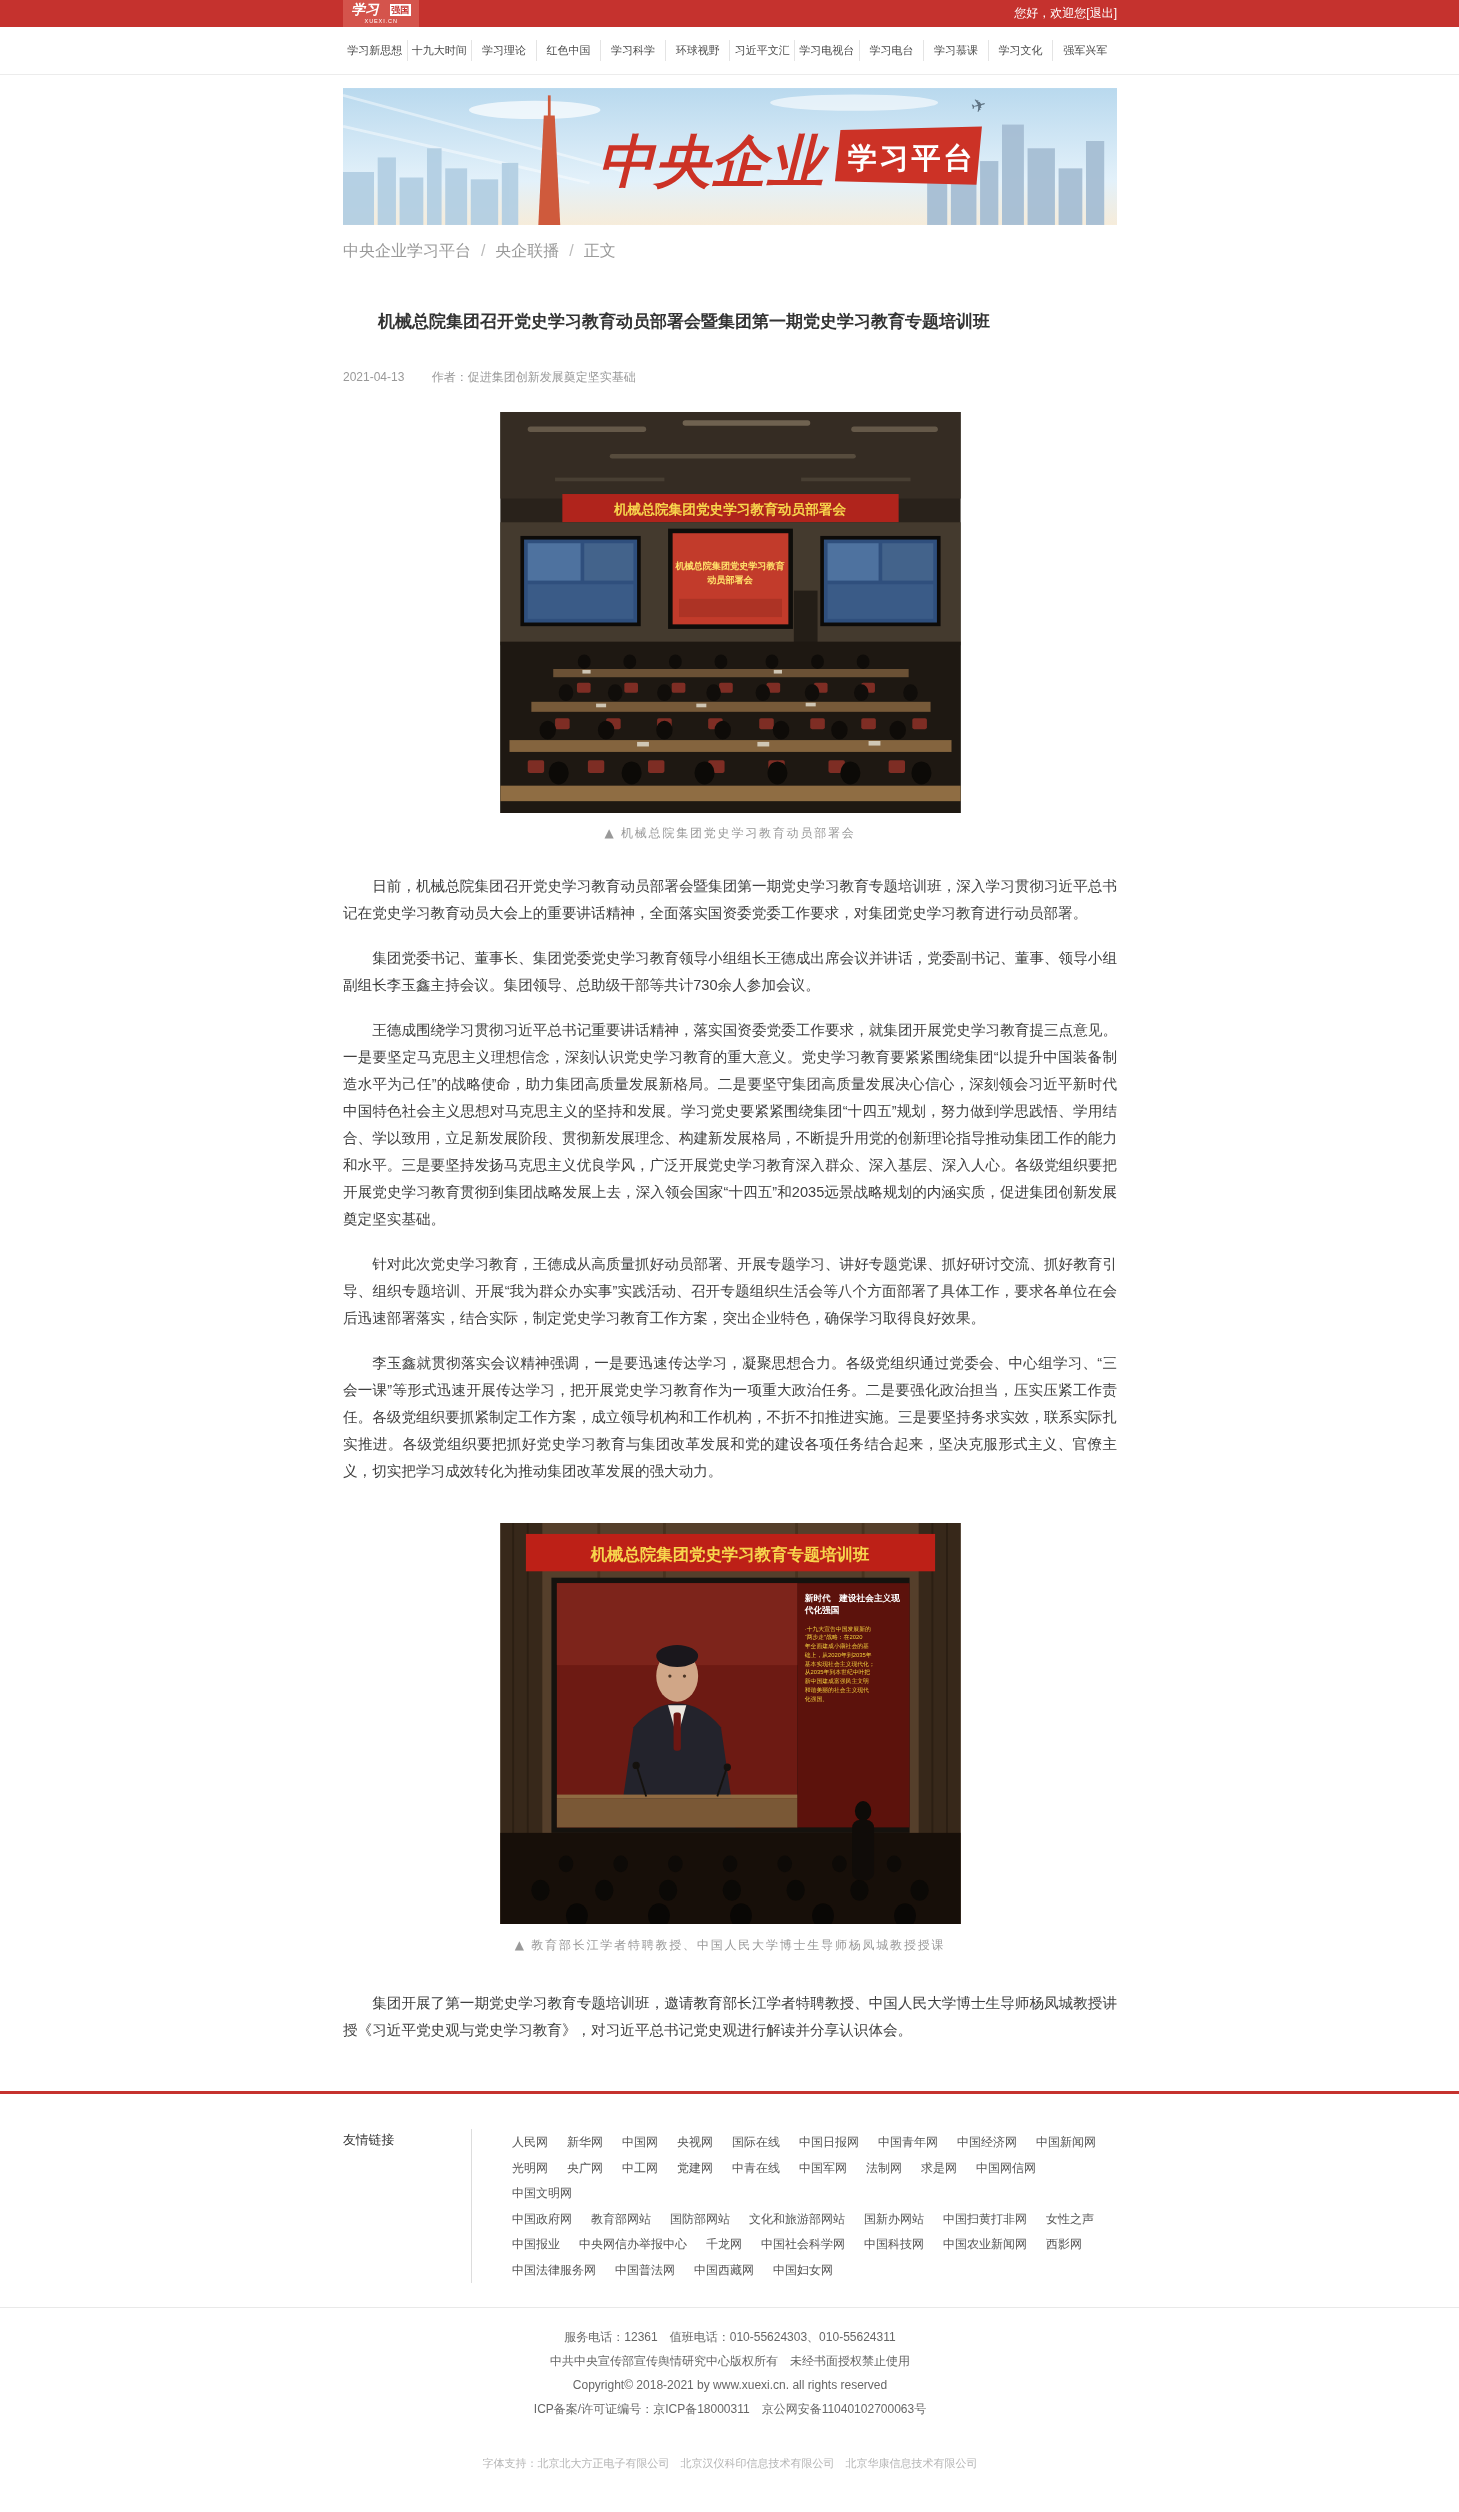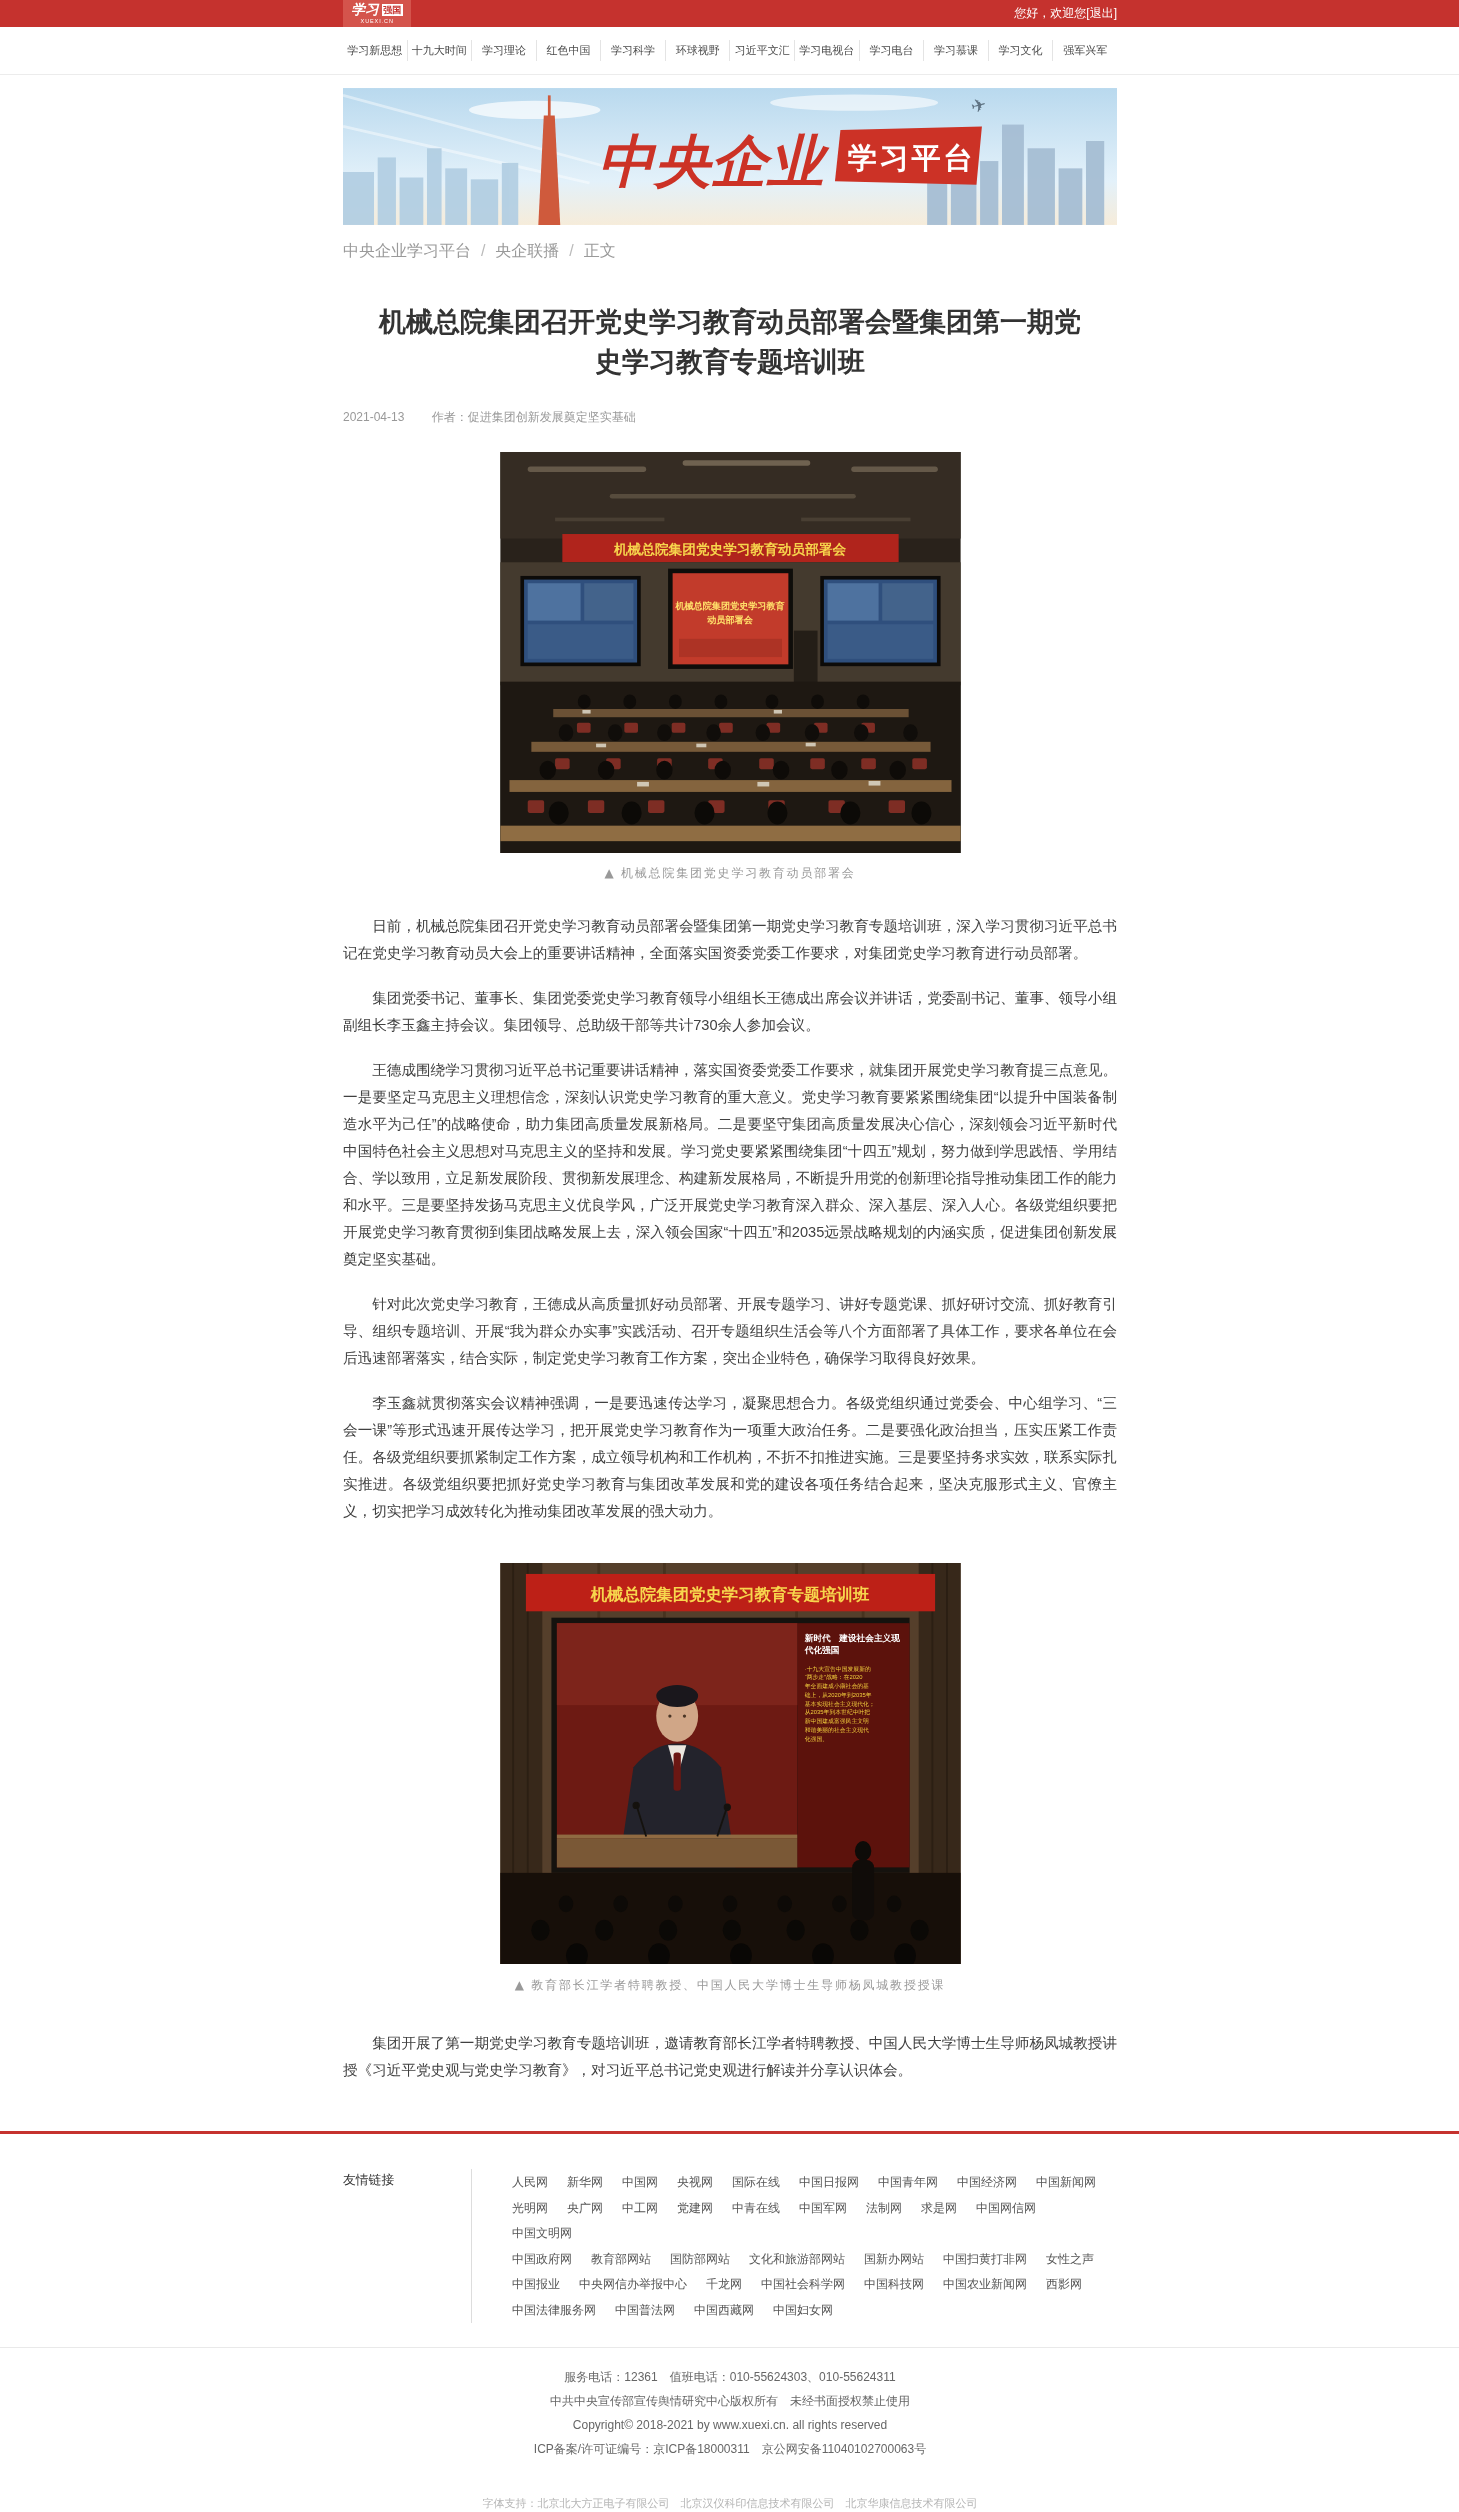--- a/index.html
+++ b/index.html
@@ -7,21 +7,21 @@
   body {
     width:1460px; min-height:2512px; background:#ffffff;
     font-family:"Liberation Sans", sans-serif; color:#404040;
   }
   a { text-decoration:none; color:inherit; }
 
   
   .topbar { height:27px; background:#c5322e; }
   .topbar-inner { width:774px; height:27px; margin:0 auto; display:flex; justify-content:space-between; align-items:center; }
   .logo { background:#d4544c; height:27px; padding:1.8px 8.2px; display:flex; flex-direction:column; justify-content:center; align-items:center; cursor:pointer; }
-  .logo-row { display:flex; align-items:center; gap:3px; }
+  .logo-row { display:flex; align-items:center; gap:11px; }
   .logo-script { color:#fff; font-family:"DejaVu Serif", serif; font-style:italic; font-weight:bold; font-size:13.7px; line-height:1; }
   .logo-block { background:#fff; color:#c5322e; font-weight:bold; font-size:9px; line-height:1; padding:1.8px 1.8px; }
   .logo-domain { color:#ffffff; font-size:5.5px; letter-spacing:0.9px; margin-top:0.9px; }
   .welcome { color:#ffffff; font-size:12px; }
   .welcome a { color:#ffffff; cursor:pointer; }
 
   
   .navbar { border-bottom:0.9px solid #ececec; background:#fff; }
   .nav-inner { width:774px; margin:0 auto; height:47px; display:flex; align-items:center; }
   .nav-item { flex:1; text-align:center; font-size:11px; color:#4a4a4a; border-right:0.9px solid #e4e4e4; padding:2.7px 0; cursor:pointer; white-space:nowrap; }
@@ -31,21 +31,21 @@
   .banner { width:774px; height:137px; margin:12.8px auto 0; overflow:hidden; }
   .banner svg { display:block; }
 
   
   .breadcrumb { width:774px; margin:16.4px auto 0; font-size:16px; color:#9a9a9a; }
   .breadcrumb a { color:#9a9a9a; cursor:pointer; }
   .breadcrumb .sep { margin:0 5.5px; color:#bbbbbb; }
 
   
   .article { width:774px; margin:0 auto; }
-  .title { max-width:704px; margin:40px auto 0; text-align:center; font-size:27px; line-height:40px; font-weight:bold; color:#333333; }
+  .title { max-width:704px; margin:40px auto 0; font-size:17px; line-height:40px; font-weight:bold; color:#333333; }
   .meta { margin-top:27px; font-size:12px; color:#999999; }
   .meta .author { margin-left:24px; }
 
   .figure { width:461px; margin:25.5px auto 0; }
   .figure svg { display:block; }
   .fig2 { margin-top:38px; }
   .caption { margin-top:12.8px; text-align:center; color:#999999; font-size:12px; letter-spacing:1.8px; font-family:"DejaVu Serif", serif; }
 
   .para { margin:18px 0 0 0; font-size:14.6px; line-height:27px; color:#404040; text-align:justify; text-indent:2em; }
   .paras .para:first-child { margin-top:31px; }

